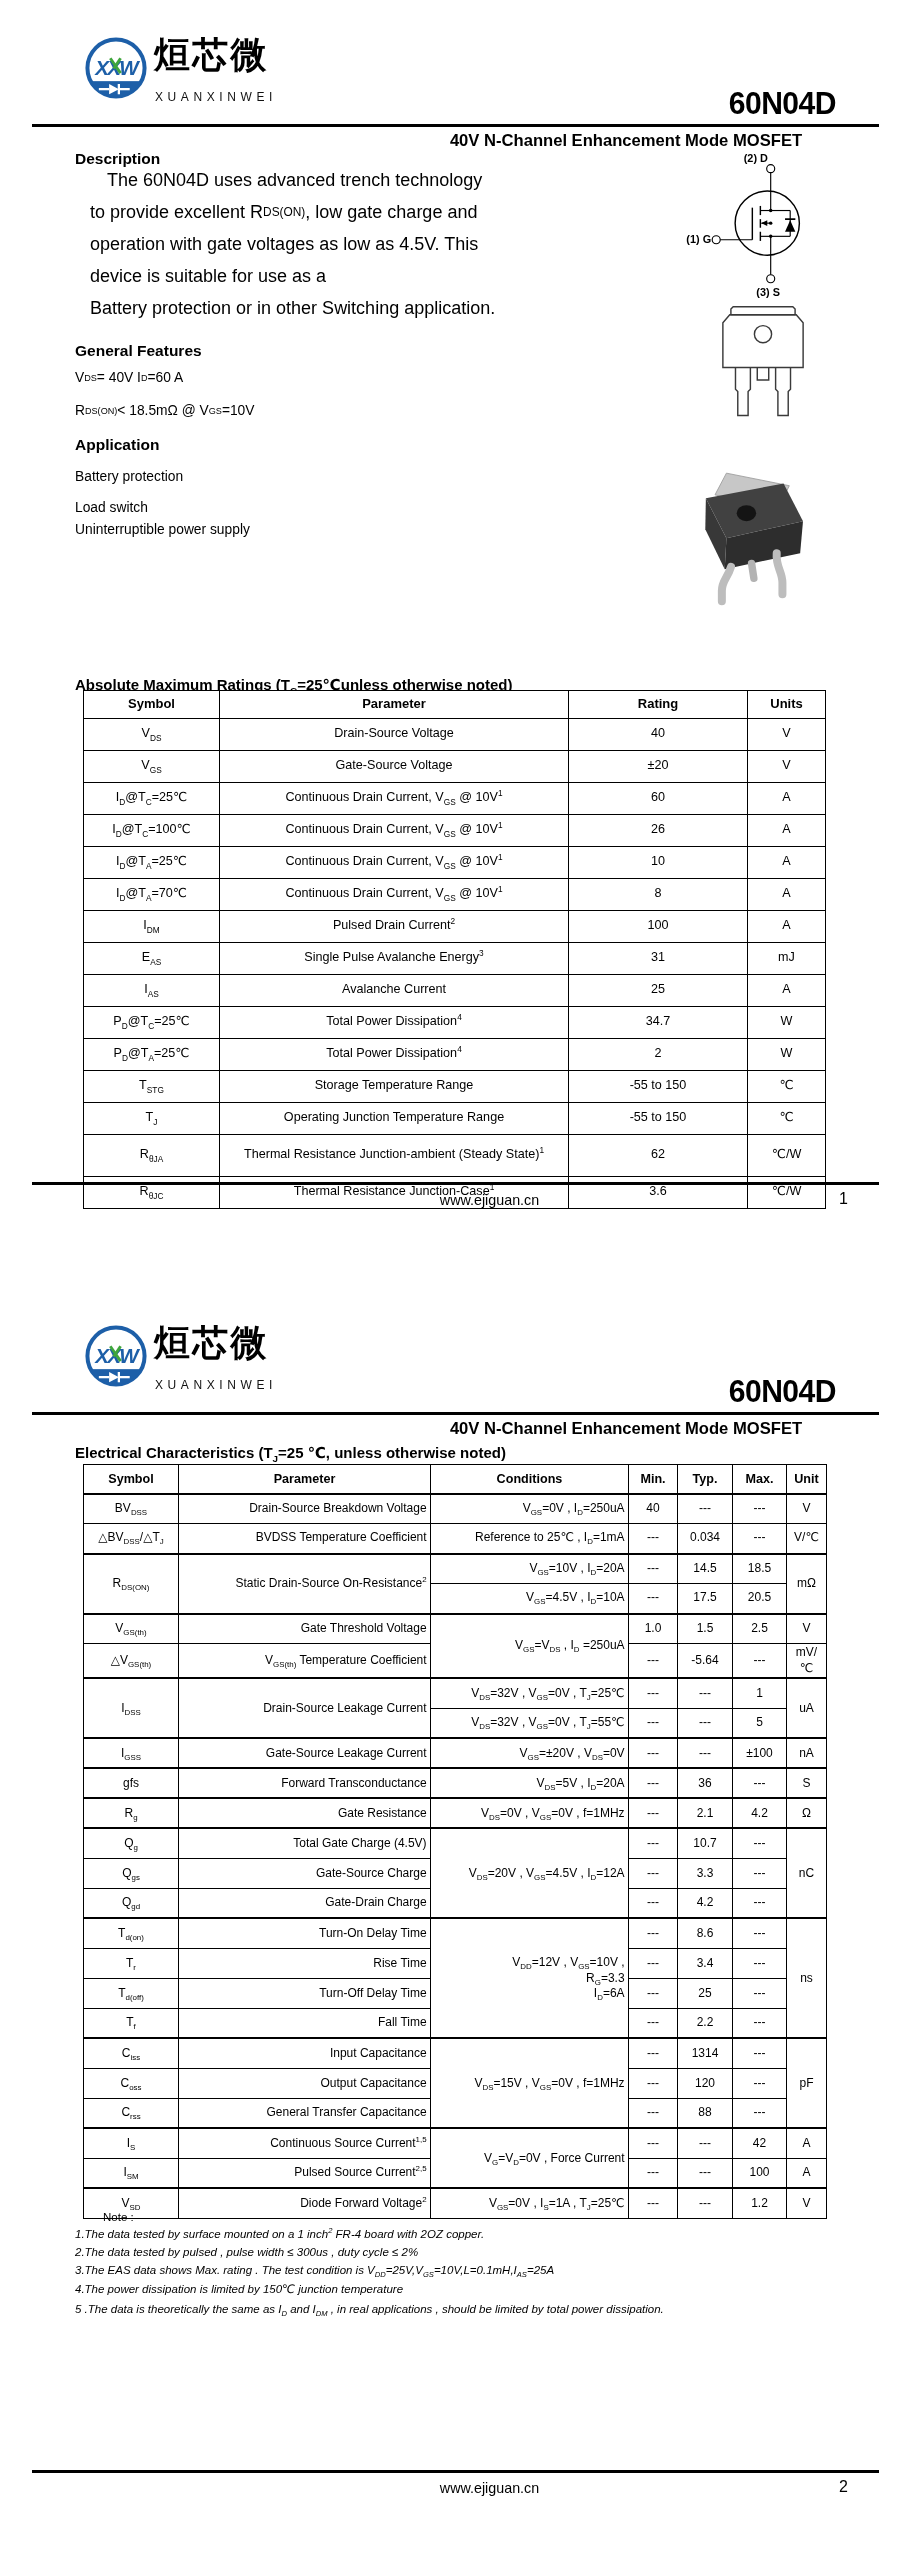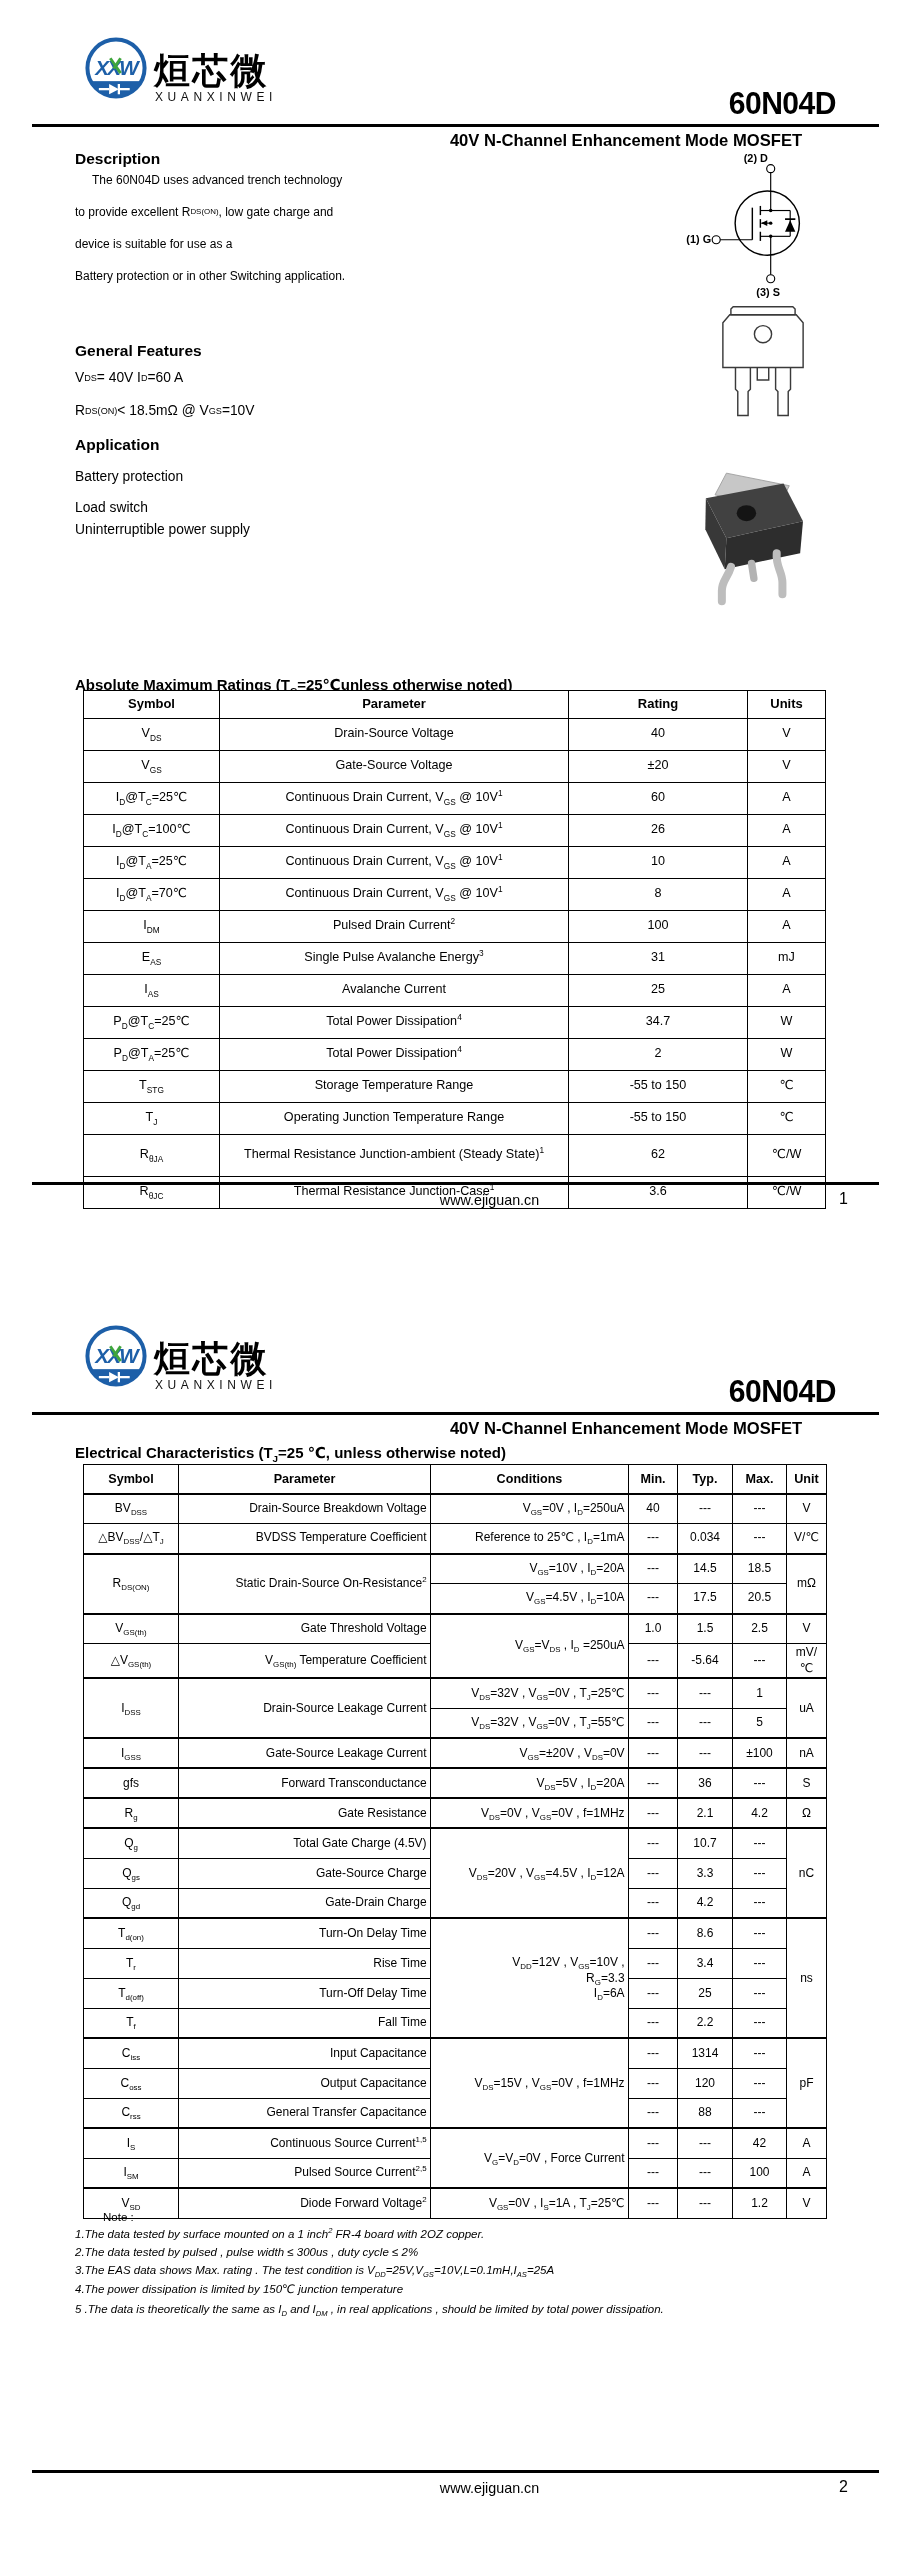--- a/index.html
+++ b/index.html
@@ -1,27 +1,27 @@
 <!DOCTYPE html>
 <html style="font-size:9.2px"><head>
 <meta charset="utf-8">
 <style>
   html,body{margin:0;padding:0;background:#fff;}
   body{width:911px;font-family:"Liberation Sans","DejaVu Sans",sans-serif;color:#000;}
   .page{position:relative;width:911px;height:1288px;background:#fff;overflow:hidden;}
   
   .logo-svg{position:absolute;left:84px;top:34px;}
-  .name-cn{position:absolute;left:154px;top:53px;font-size:36px;font-weight:700;letter-spacing:2.3px;line-height:1;}
+  .name-cn{position:absolute;left:154px;top:37px;font-size:36px;font-weight:700;letter-spacing:2.3px;line-height:1;}
   .name-en{position:absolute;left:155px;top:90px;font-size:12px;font-weight:500;letter-spacing:4.6px;color:#111;}
   .part-no{position:absolute;top:85px;right:75px;font-size:32px;font-weight:800;letter-spacing:-0.6px;transform:scaleX(.94);transform-origin:right;}
   .hdr-rule{position:absolute;left:32px;right:32px;top:124px;height:2.9px;background:#000;}
   .subtitle{position:absolute;top:131px;left:402px;width:448px;text-align:center;font-size:16.6px;font-weight:700;}
   
   .sec-h{position:absolute;left:75px;font-size:15.5px;font-weight:700;}
-  .desc-lines{position:absolute;left:75px;top:164px;width:453px;font-size:12px;}
+  .desc-lines{position:absolute;left:90px;top:164px;width:453px;font-size:18px;}
   .desc-lines .ln{height:32px;display:flex;align-items:center;}
   .desc-lines .ln.indent{padding-left:17px;}
   .gf-lines{position:absolute;left:75px;top:361px;width:453px;font-size:13.8px;}
   .gf-lines .ln{height:33px;display:flex;align-items:center;}
   .app-item{position:absolute;left:75px;font-size:13.8px;}
   sub{font-size:66%;line-height:0;}
   sup{font-size:66%;line-height:0;}
   
   table{border-collapse:collapse;table-layout:fixed;background:#fff;}
   .t1{position:absolute;left:83px;top:690px;width:742px;border:1.7px solid #000;}
@@ -77,20 +77,21 @@
   <div class="name-cn">烜芯微</div>
   <div class="name-en">XUANXINWEI</div>
   <div class="part-no">60N04D</div>
   <div class="hdr-rule"></div>
   <div class="subtitle">40V N-Channel Enhancement Mode MOSFET</div>
 
   <div class="sec-h" style="top:150px">Description</div>
   <div class="desc-lines">
     <div class="ln indent">The 60N04D uses advanced trench technology</div>
     <div class="ln">to provide excellent R<sub>DS(ON)</sub>, low gate charge and</div>
+    <div class="ln">operation with gate voltages as low as 4.5V. This</div>
     <div class="ln">device is suitable for use as a</div>
     <div class="ln">Battery protection or in other Switching application.</div>
   </div>
 
   <div class="sec-h" style="top:342px">General Features</div>
   <div class="gf-lines">
     <div class="ln">V<sub>DS</sub> = 40V  I<sub>D</sub> =60 A</div>
     <div class="ln">R<sub>DS(ON)</sub> &lt; 18.5mΩ @ V<sub>GS</sub>=10V</div>
   </div>
 

